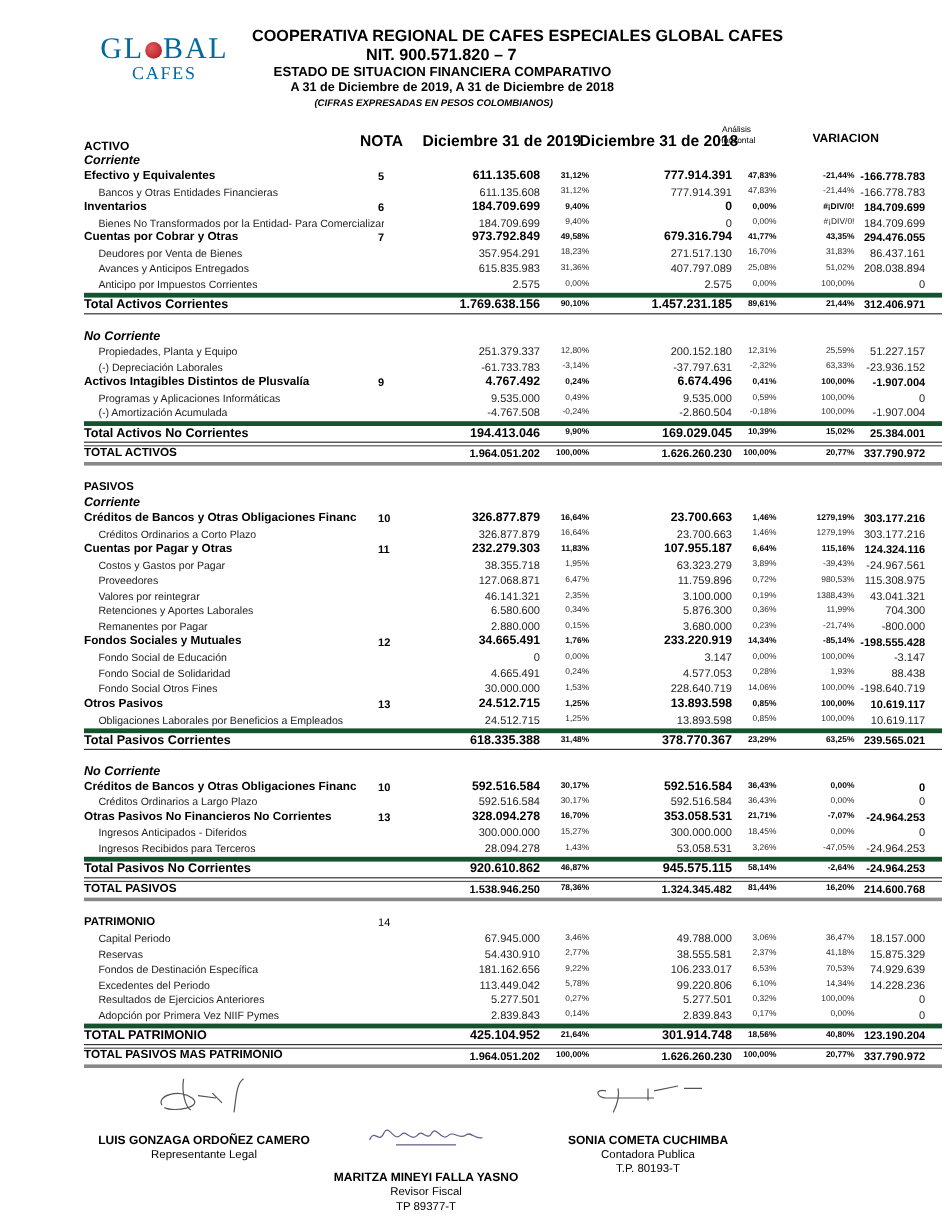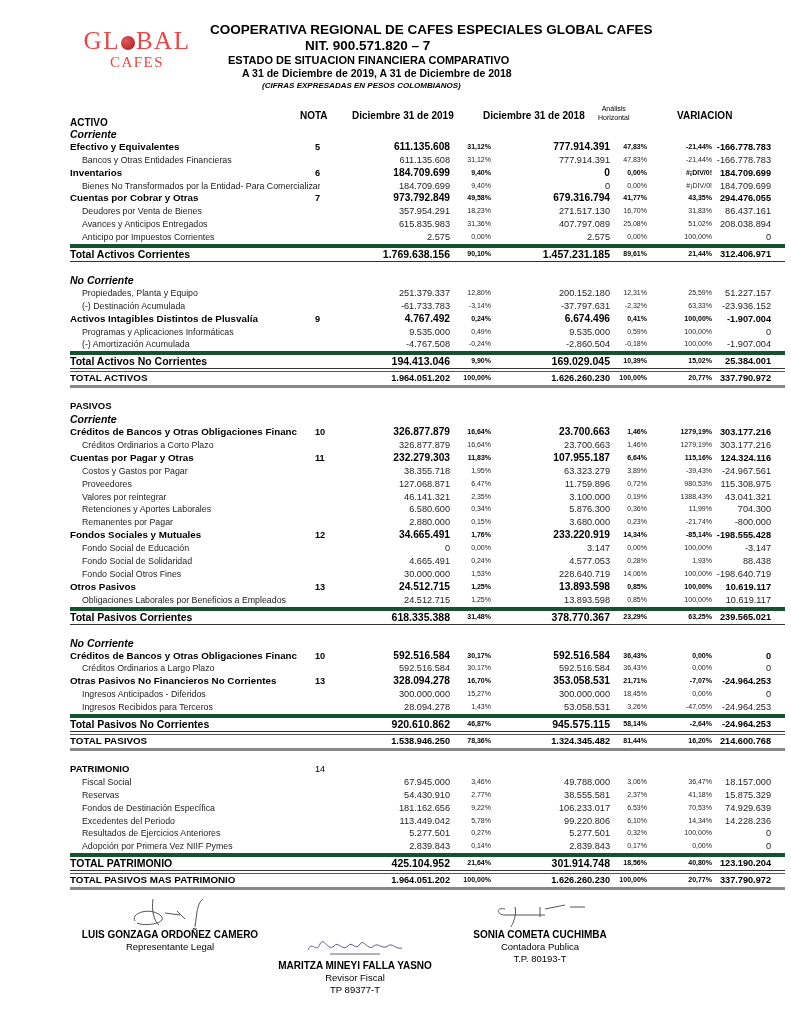--- a/index.html
+++ b/index.html
@@ -1,31 +1,31 @@
 <!DOCTYPE html>
 <html><head>
 <meta charset="utf-8">
 <style>
   html, body { margin: 0; padding: 0; background: #ffffff; }
   body { width: 791px; height: 1024px; position: relative; overflow: hidden;
          font-family: "Liberation Sans", sans-serif; color: #000; }
   .logo { position: absolute; left: 82px; top: 28px; width: 110px; text-align: center;
-          font-family: "Liberation Serif", serif; color: #ef4444; }
+          font-family: "Liberation Serif", serif; color: #0369a1; }
   .logo .l1 { font-size: 25px; letter-spacing: 1.5px; line-height: 26px; }
   .logo .l2 { font-size: 15px; letter-spacing: 1.5px; line-height: 16px; }
   .logo .globe { display: inline-block; width: 14px; height: 14px; border-radius: 50%;
                  background: radial-gradient(circle at 35% 35%, #e05a5a, #a8141e); vertical-align: -1px; margin: 0 1px; }
   .hdr { position: absolute; left: 0; width: 791px; text-align: left; font-weight: bold; }
   .h1 { top: 22px; left: 210px; font-size: 13.5px; }
   .h2 { top: 38px; left: 305px; font-size: 13.5px; font-weight: bold; }
   .h3 { top: 54px; left: 228px; font-size: 11px; }
   .h4 { top: 67px; left: 242px; font-size: 10.5px; }
   .h5 { top: 81px; left: 262px; font-size: 8px; font-style: italic; }
 
-  .colhdr { position: absolute; font-weight: bold; font-size: 10px; }
+  .colhdr { position: absolute; font-weight: bold; font-size: 13px; }
   .ch-activo { left: 70px; top: 117px; font-size: 10px; }
   .ch-nota { left: 300px; top: 110px; }
   .ch-2019 { left: 352px; top: 110px; }
   .ch-2018 { left: 483px; top: 110px; }
   .ch-ah { left: 598px; top: 104px; font-size: 7px; text-align: center; font-weight: normal; line-height: 9px; }
   .ch-var { left: 677px; top: 110px; font-size: 10px; }
 
   .table { position: absolute; left: 70px; top: 128px; width: 715px; }
   .row { position: relative; height: 12.9px; font-size: 9.2px; white-space: nowrap; }
   .row > span { position: absolute; top: 0; line-height: 12.9px; }
@@ -46,21 +46,21 @@
   .row.section .c-label { font-style: italic; font-weight: bold; font-size: 10.5px; }
   .row.heading .c-label { font-weight: bold; font-size: 9.5px; }
   .row.blank { height: 12px; }
   .row.total { border-top: 4px solid #14532d; border-bottom: 1.5px solid #333; font-weight: bold; height: 13px; }
   .row.total .c-label { font-size: 10.5px; }
   .row.total .c-v19, .row.total .c-v18 { font-size: 10.5px; }
   .row.grand { border-top: 1px solid #555; border-bottom: 3px solid #888; font-weight: bold; height: 13px; margin-top: 2px; }
   .row.grand .c-label { font-size: 9.8px; }
 
   .sig { position: absolute; text-align: center; font-size: 9.5px; line-height: 12px; }
-  .sig .nm { font-weight: bold; font-size: 10px; }
+  .sig .nm { font-weight: bold; font-size: 10px; margin-top: 16px; }
   .sig svg { display: block; margin: 0 auto; }
   .sig1 { left: 70px; top: 893px; width: 200px; }
   .sig2 { left: 440px; top: 893px; width: 200px; }
   .sig3 { left: 255px; top: 930px; width: 200px; }
 </style>
 </head>
 <body>
 
 <div class="logo">
   <div class="l1"><span>GL</span><span class="globe"></span><span>BAL</span></div>
@@ -175,21 +175,21 @@
     <div class="row detail">
       <span class="c-label">Propiedades, Planta y Equipo</span>
       <span class="c-v19">251.379.337</span>
       <span class="c-p19">12,80%</span>
       <span class="c-v18">200.152.180</span>
       <span class="c-p18">12,31%</span>
       <span class="c-ah">25,59%</span>
       <span class="c-var">51.227.157</span>
     </div>
     <div class="row detail">
-      <span class="c-label">(-) Destinación Acumulada</span>
+      <span class="c-label">(-) Depreciación Laborales</span>
       <span class="c-v19">-61.733.783</span>
       <span class="c-p19">-3,14%</span>
       <span class="c-v18">-37.797.631</span>
       <span class="c-p18">-2,32%</span>
       <span class="c-ah">63,33%</span>
       <span class="c-var">-23.936.152</span>
     </div>
     <div class="row bold">
       <span class="c-label">Activos Intagibles Distintos de Plusvalía</span>
       <span class="c-nota">9</span>
@@ -450,21 +450,21 @@
       <span class="c-p18">81,44%</span>
       <span class="c-ah">16,20%</span>
       <span class="c-var">214.600.768</span>
     </div>
     <div class="row blank"></div>
     <div class="row heading">
       <span class="c-label">PATRIMONIO</span>
       <span class="c-nota">14</span>
     </div>
     <div class="row detail">
-      <span class="c-label">Fiscal Social</span>
+      <span class="c-label">Capital Periodo</span>
       <span class="c-v19">67.945.000</span>
       <span class="c-p19">3,46%</span>
       <span class="c-v18">49.788.000</span>
       <span class="c-p18">3,06%</span>
       <span class="c-ah">36,47%</span>
       <span class="c-var">18.157.000</span>
     </div>
     <div class="row detail">
       <span class="c-label">Reservas</span>
       <span class="c-v19">54.430.910</span>

